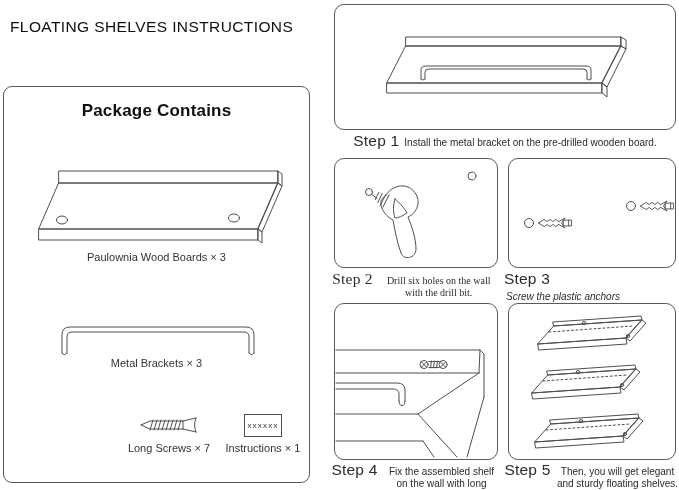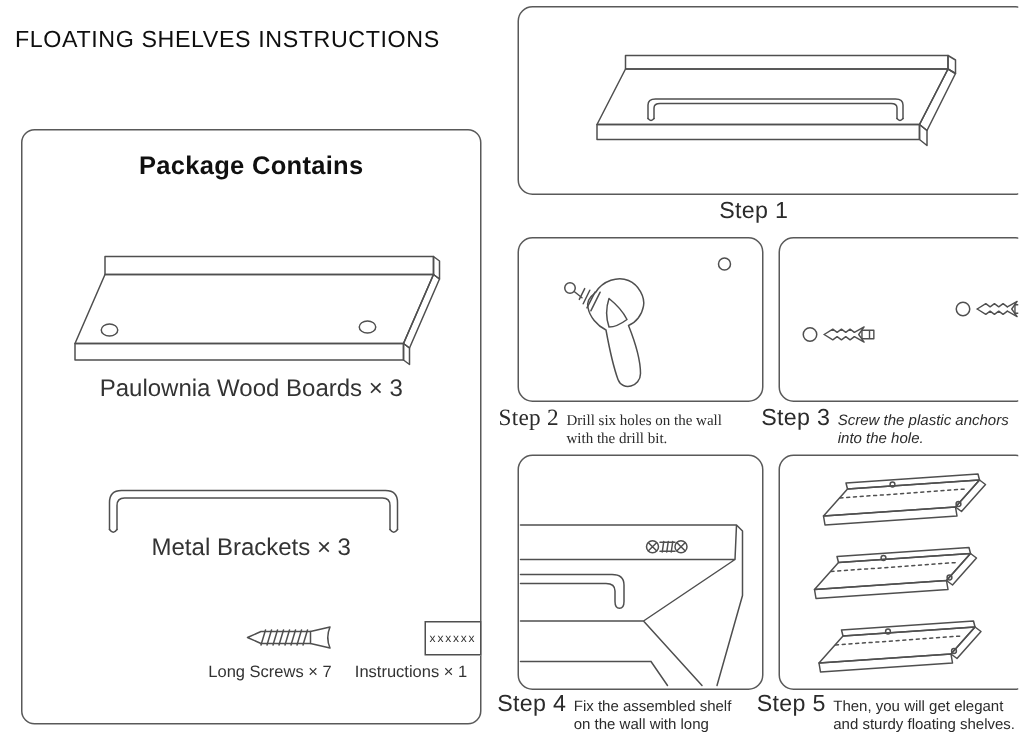--- a/index.html
+++ b/index.html
@@ -5,58 +5,58 @@
   html,body{margin:0;padding:0;background:#fff;}
   .canvas{
     position:relative;width:679px;height:490px;background:#fff;overflow:hidden;
     font-family:"Liberation Sans",sans-serif;color:#2d2d2d;
   }
   .title{
     position:absolute;left:10px;top:18px;margin:0;
     font-size:15.5px;font-weight:normal;letter-spacing:0.4px;color:#0f0f0f;white-space:nowrap;
   }
   .panel{
-    position:absolute;border:1.3px solid #595959;border-radius:9px;background:#fff;box-sizing:border-box;margin-left:11px;
+    position:absolute;border:1.3px solid #595959;border-radius:9px;background:#fff;box-sizing:border-box;
   }
   .pkg-box{left:3px;top:86px;width:307px;height:397px;}
   .pkg-heading{
     position:absolute;left:0;top:14px;width:100%;margin:0;text-align:center;
     font-size:17px;font-weight:bold;color:#101010;letter-spacing:0.2px;
   }
   .abs{position:absolute;}
   .pkg-label{
-    position:absolute;width:100%;text-align:center;font-size:16px;color:#333;white-space:nowrap;
+    position:absolute;width:100%;text-align:center;font-size:11px;color:#333;white-space:nowrap;
   }
   .pkg-col{position:absolute;top:324px;text-align:center;}
-  .pkg-col .icon-slot{height:28px;display:flex;align-items:center;justify-content:flex-end;}
+  .pkg-col .icon-slot{height:28px;display:flex;align-items:center;justify-content:center;}
   .pkg-col .col-label{font-size:11px;color:#333;margin-top:3px;white-space:nowrap;}
   .instr-box{
     width:38px;height:23px;border:1px solid #4f4f4f;display:flex;align-items:center;justify-content:center;
     font-size:8px;letter-spacing:1.2px;color:#333;box-sizing:border-box;background:#fff;
   }
   .step-box{border:1.3px solid #595959;border-radius:10px;}
   .s1{left:334px;top:4px;width:342px;height:126px;}
   .s2{left:334px;top:158px;width:164px;height:110px;}
   .s3{left:508px;top:158px;width:168px;height:110px;}
   .s4{left:334px;top:303px;width:164px;height:157px;}
   .s5{left:508px;top:303px;width:168px;height:157px;}
   .caption{
     position:absolute;display:flex;align-items:flex-start;justify-content:center;
   }
   .step-label{
     font-size:15.5px;line-height:16px;color:#2b2b2b;letter-spacing:0.2px;margin-right:5px;white-space:nowrap;
   }
   .step-desc{
-    font-size:10px;line-height:12.5px;color:#2b2b2b;padding-top:3.5px;text-align:left;
+    font-size:10px;line-height:12.5px;color:#2b2b2b;padding-top:3.5px;text-align:center;
   }
   .c1{left:334px;top:133px;width:342px;}
   .c1 .step-desc{white-space:nowrap;text-align:left;}
   .c2{left:330px;top:271px;width:172px;font-family:Liberation Serif, serif;}
   .c2 .step-desc{width:122px;}
-  .c3{left:504px;top:271px;width:176px;}
+  .c3{left:504px;top:271px;width:176px;flex-direction:column;}
   .c3 .step-desc{width:118px;font-style:italic;}
   .c4{left:330px;top:462px;width:172px;}
   .c4 .step-desc{width:118px;}
   .c5{left:504px;top:462px;width:176px;}
   .c5 .step-desc{width:124px;}
   svg.draw{display:block;}
   svg.draw *{stroke:#4f4f4f;stroke-width:1;fill:none;stroke-linecap:round;stroke-linejoin:round;}
 </style>
 </head>
 <body>
@@ -128,20 +128,21 @@
       <polygon points="240,11 245,14 226,52 221,48"></polygon>
       <polygon points="6,48 221,48 221,58 6,58"></polygon>
       <polygon points="221,48 226,52 226,62 221,58"></polygon>
       <path d="M40,44 L40,35 Q40,31 45,31 L205,31 Q210,31 210,35 L210,44"></path>
       <path d="M44,44 L44,37 Q44,34 48,34 L202,34 Q206,34 206,37 L206,44"></path>
       <path d="M40,44 Q42,46.5 44,44 M206,44 Q208,46.5 210,44"></path>
     </svg>
   </section>
   <div class="caption c1">
     <span class="step-label">Step 1</span>
+    <span class="step-desc">Install the metal bracket on the pre-drilled wooden board.</span>
   </div>
 
   <section class="panel step-box s2">
     <svg class="draw abs" style="left:0;top:0" width="161" height="107" viewBox="0 0 161 107">
       <circle cx="137" cy="17" r="4"></circle>
       <circle cx="34" cy="33" r="3.5"></circle>
       <path d="M37,35.5 L42,39.5"></path>
       <path d="M43.8,33.4 L40.2,40.6 M47.2,34.5 L42.8,43.5 M50.7,35.7 L45.3,46.3 M54.1,35.8 L47.9,48.2"></path>
       <path d="M51,36 C56,28 66,25 73,28 C80,31 84,39 83,45 C82,51 78,56 73,58 C77,68 81,80 81,90 C81,99 69,102 66,94 C62,83 60,72 58,61 C52,58 47,52 46,46 C45,42 47,39 51,36 Z"></path>
       <path d="M60,40 C65,44 70,50 72,54 C68,57 63,59 60,59 C58,53 58,46 60,40 Z"></path>

